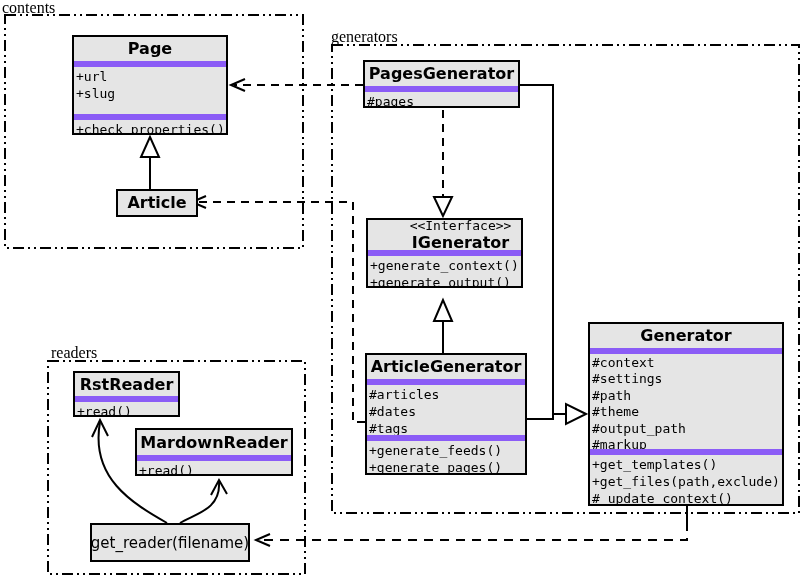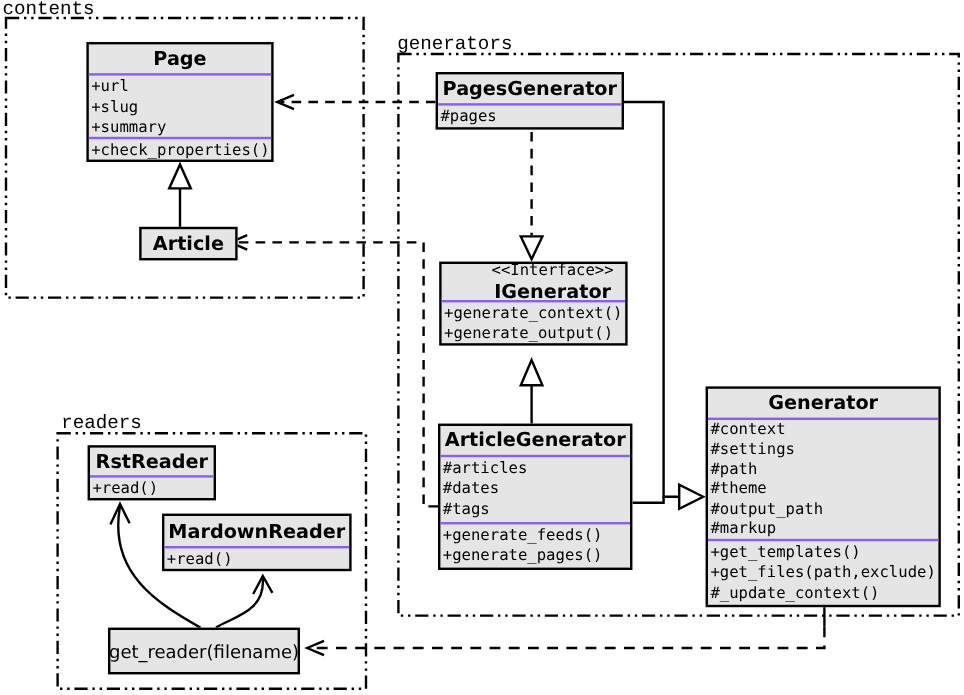--- a/index.html
+++ b/index.html
@@ -3,35 +3,35 @@
 <meta charset="utf-8">
 <style>
   html,body{margin:0;padding:0;background:#ffffff;}
   .stage{
     position:relative;width:803px;height:579px;background:#ffffff;
     font-family:"DejaVu Sans", sans-serif;color:#000;overflow:hidden;
   }
   .connector-layer{position:absolute;left:0;top:0;width:803px;height:579px;}
   .pkg-label{
     position:absolute;font-size:16px;line-height:18px;color:#000;
-    font-family:Liberation Mono, monospace;background:transparent;
+    font-family:Liberation Serif, serif;background:transparent;
   }
   .box{
     position:absolute;background:#e5e5e5;border:2px solid #000;box-sizing:border-box;
   }
   .title{
     font-weight:700;font-size:16px;line-height:18px;display:flex;flex-direction:column;
     align-items:center;justify-content:center;text-align:center;
     font-family:"DejaVu Sans", sans-serif;box-sizing:border-box;
   }
   .stereo{
     font-weight:400;font-size:13px;line-height:16px;
     font-family:"DejaVu Sans Mono", monospace;
   }
-  .comp{border-top:2px solid #8b5cf6;box-sizing:border-box;padding:1px 0 0 2px;overflow:hidden;}
+  .comp{border-top:6px solid #8b5cf6;box-sizing:border-box;padding:1px 0 0 2px;overflow:hidden;}
   .mline{
     font-family:"DejaVu Sans Mono", monospace;font-size:13px;line-height:17px;
     white-space:pre;
   }
   .mline.tight{line-height:16.4px;}
   .plain-box{
     display:flex;align-items:center;justify-content:center;
     font-size:15px;font-family:"DejaVu Sans", sans-serif;
   }
 </style>
@@ -78,21 +78,20 @@
 
   <div class="pkg-label" style="left:2px;top:-1px;">contents</div>
   <div class="pkg-label" style="left:331px;top:28px;">generators</div>
   <div class="pkg-label" style="left:51px;top:344px;">readers</div>
 
   <div class="box" style="left:72px;top:35px;width:156px;">
     <div class="title" style="height:24px;">Page</div>
     <div class="comp" style="height:53px;">
       <div class="mline">+url</div>
       <div class="mline">+slug</div>
-      <div class="mline">+summary</div>
     </div>
     <div class="comp" style="height:19px;">
       <div class="mline">+check_properties()</div>
     </div>
   </div>
 
   <div class="box" style="left:116px;top:189px;width:82px;">
     <div class="title" style="height:24px;">Article</div>
   </div>
 

